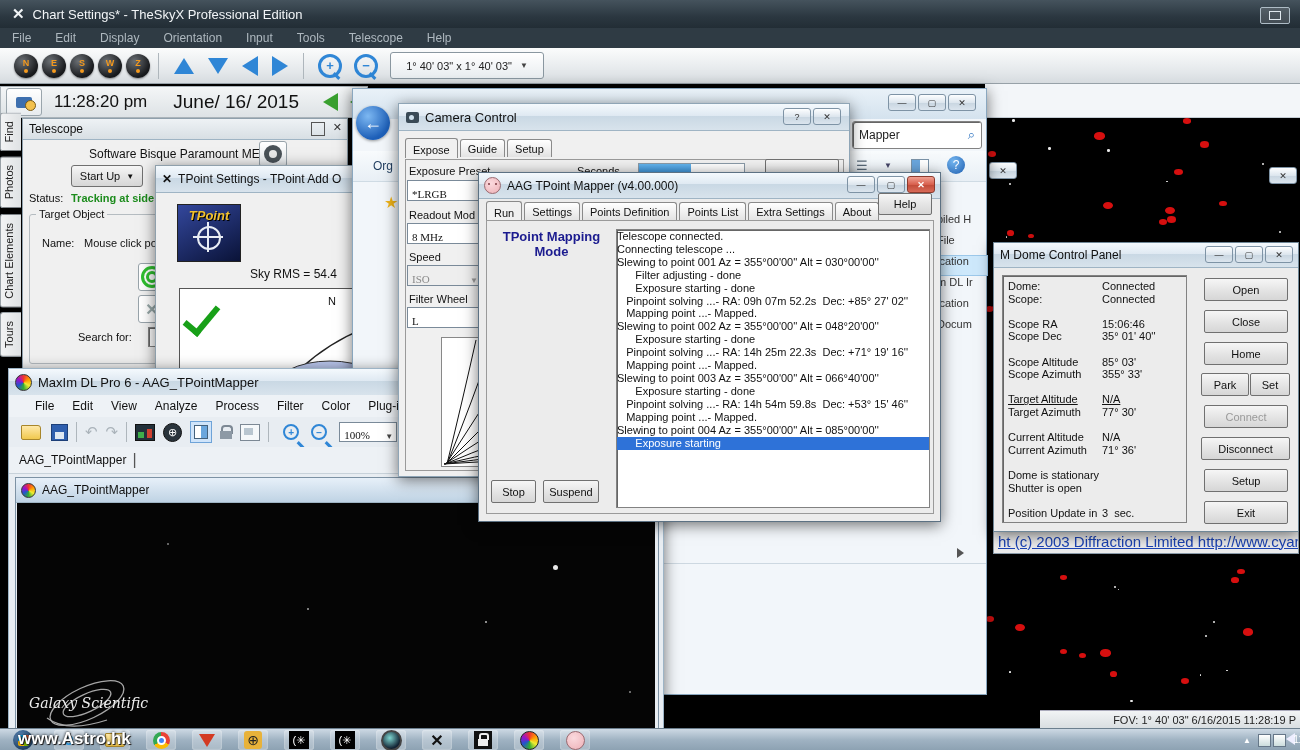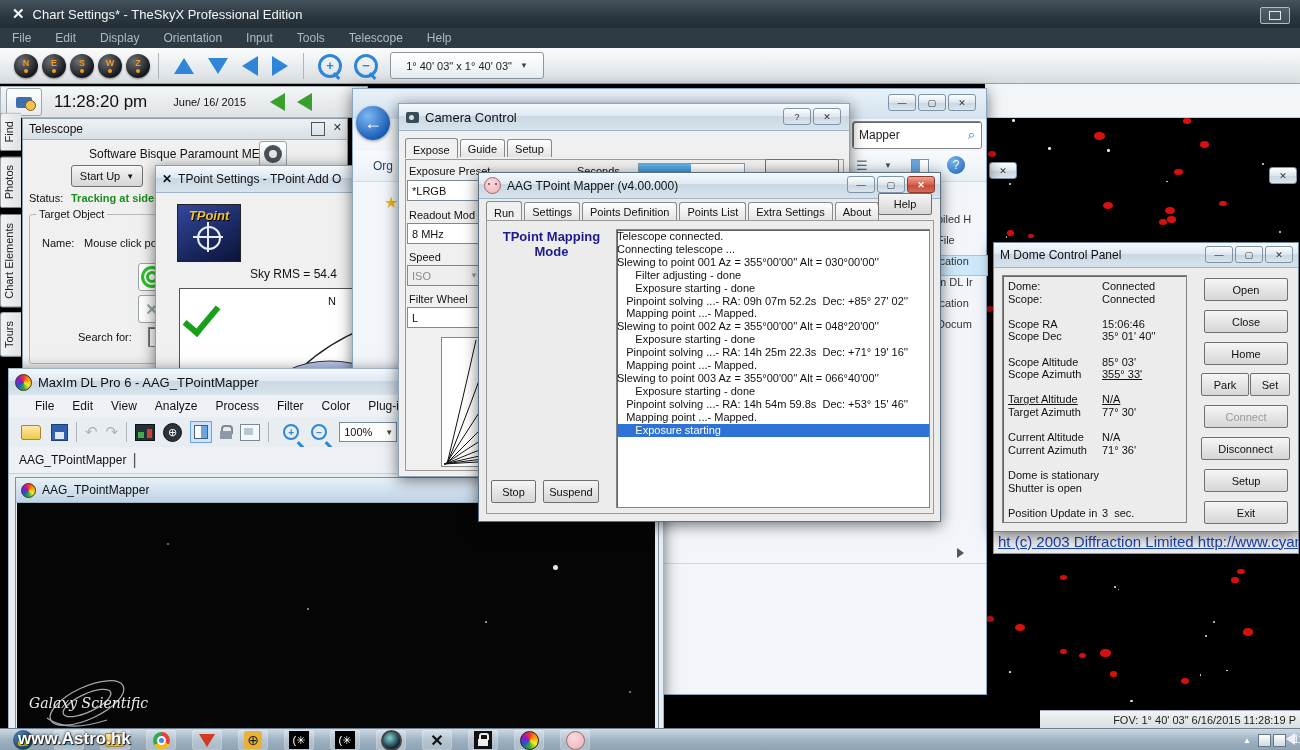--- a/index.html
+++ b/index.html
@@ -16,21 +16,21 @@
   .capbtns{position:absolute;top:3px;right:4px;display:flex;gap:2px;}
   .cb{width:28px;height:17px;border:1px solid #7e93a5;border-radius:3px;
       background:linear-gradient(#fdfeff,#dde6ee 50%,#c8d5e0 51%,#dbe5ee);
       display:flex;align-items:center;justify-content:center;font-size:9px;color:#333;box-sizing:border-box;}
   .cb.red{background:linear-gradient(#f0a092,#d8604e 50%,#c04a38 51%,#d96a57);color:#fff;border-color:#8d3a2d;font-weight:bold;}
   .btn{position:absolute;border:1px solid #707070;border-radius:2px;font-size:11px;color:#111;
        background:linear-gradient(#f6f6f6,#e2e2e2 60%,#d6d6d6);display:flex;align-items:center;justify-content:center;box-sizing:border-box;}
   .btn.dis{color:#9a9a9a;}
   .sunken{background:#fff;border:1px solid #828282;box-shadow:inset 1px 1px 0 #666;}
   .combo{position:absolute;background:#fff;border:1px solid #7a8a99;font-size:11px;color:#111;
-         display:flex;align-items:center;padding-left:4px;box-sizing:border-box;}
+         display:flex;align-items:flex-end;padding-left:4px;box-sizing:border-box;font-family:Liberation Serif, serif;}
   .lbl{position:absolute;font-size:11px;color:#111;white-space:nowrap;}
   
   .ctabs{position:absolute;display:flex;align-items:flex-end;}
   .ctab{border:1px solid #8a8a8a;border-bottom:none;border-radius:3px 3px 0 0;margin-right:2px;
         background:linear-gradient(#fff,#e3e3e3);padding:3px 7px 2px;font-size:11px;color:#111;white-space:nowrap;}
   .ctab.on{background:#f0f0f0;padding-top:5px;position:relative;top:1px;font-weight:normal;}
   
   #titlebar{left:0;top:0;width:1300px;height:28px;background:linear-gradient(#45535d,#2b3740 60%,#222d35);
             display:flex;align-items:center;color:#f2f5f7;font-size:13px;z-index:5;}
   #menubar{left:0;top:28px;width:1300px;height:20px;background:#2f3b44;display:flex;align-items:center;
@@ -136,21 +136,21 @@
     <span style="margin-left:8px;font-size:8px;color:#444;">▼</span>
   </span>
 </div>
 <div id="timerow" class="abs">
   <span style="width:34px;height:26px;margin-left:5px;border:1px solid #9aa5ac;border-radius:3px;background:linear-gradient(#fff,#e7ebee);display:flex;align-items:center;justify-content:center;">
     <i style="width:16px;height:11px;background:#3d6fae;border-radius:2px;display:block;position:relative;">
         <i style="position:absolute;right:-4px;bottom:-3px;width:9px;height:9px;border-radius:50%;background:#f3c14d;border:1px solid #7a5b17;"></i>
       </i>
   </span>
   <span style="margin-left:12px;font-size:17px;color:#111;">11:28:20 pm</span>
-  <span style="margin-left:26px;font-size:11px;color:#111;">June/ 16/ 2015</span>
+  <span style="margin-left:26px;font-size:19px;color:#111;">June/ 16/ 2015</span>
   <span class="greenarr" style="margin-left:24px;"></span>
   <span class="greenarr" style="margin-left:12px;"></span>
 </div>
 <div id="sidetabs" class="abs">
 
 <span class="vtab">Find</span>
     <span class="vtab">Photos</span>
     <span class="vtab">Chart Elements</span>
     <span class="vtab">Tours</span>
   </div>
@@ -515,20 +515,21 @@
         <div style="font-size:11px;line-height:12.9px;color:#111;white-space:pre;">   Pinpoint solving ...- RA: 09h 07m 52.2s  Dec: +85° 27' 02''</div>
         <div style="font-size:11px;line-height:12.9px;color:#111;white-space:pre;">   Mapping point ...- Mapped.</div>
         <div style="font-size:11px;line-height:12.9px;color:#111;white-space:pre;">Slewing to point 002 Az = 355°00'00'' Alt = 048°20'00''</div>
         <div style="font-size:11px;line-height:12.9px;color:#111;white-space:pre;">      Exposure starting - done</div>
         <div style="font-size:11px;line-height:12.9px;color:#111;white-space:pre;">   Pinpoint solving ...- RA: 14h 25m 22.3s  Dec: +71° 19' 16''</div>
         <div style="font-size:11px;line-height:12.9px;color:#111;white-space:pre;">   Mapping point ...- Mapped.</div>
         <div style="font-size:11px;line-height:12.9px;color:#111;white-space:pre;">Slewing to point 003 Az = 355°00'00'' Alt = 066°40'00''</div>
         <div style="font-size:11px;line-height:12.9px;color:#111;white-space:pre;">      Exposure starting - done</div>
         <div style="font-size:11px;line-height:12.9px;color:#111;white-space:pre;">   Pinpoint solving ...- RA: 14h 54m 59.8s  Dec: +53° 15' 46''</div>
         <div style="font-size:11px;line-height:12.9px;color:#111;white-space:pre;">   Mapping point ...- Mapped.</div>
+        <div style="font-size:11px;line-height:12.9px;color:#111;white-space:pre;">Slewing to point 004 Az = 355°00'00'' Alt = 085°00'00''</div>
       </div>
     <div style="font-size:11px;line-height:13px;color:#fff;background:#2e72d8;white-space:pre;">      Exposure starting</div>
   </div>
   <span class="btn" style="left:12px;top:307px;width:45px;height:23px;">
       <span>Stop</span>
     </span>
   <span class="btn" style="left:64px;top:307px;width:56px;height:23px;">
       <span>Suspend</span>
     </span>
 </div>
@@ -577,21 +578,21 @@
         <span style="white-space:pre;"></span>
       </div>
 
       <div style="display:flex;min-height:12.6px;font-size:11px;color:#111;">
         <span style="width:94px;white-space:pre;">Scope Altitude</span>
         <span style="white-space:pre;">85° 03'</span>
       </div>
 
       <div style="display:flex;min-height:12.6px;font-size:11px;color:#111;">
         <span style="width:94px;white-space:pre;">Scope Azimuth</span>
-        <span style="white-space:pre;text-decoration:underline;">355° 33'</span>
+        <span style="white-space:pre;">355° 33'</span>
       </div>
 
       <div style="display:flex;min-height:12.6px;font-size:11px;color:#111;">
         <span style="width:94px;white-space:pre;"></span>
         <span style="white-space:pre;"></span>
       </div>
 
       <div style="display:flex;min-height:12.6px;font-size:11px;color:#111;text-decoration:underline;">
         <span style="width:94px;white-space:pre;">Target Altitude</span>
         <span style="white-space:pre;">N/A</span>

